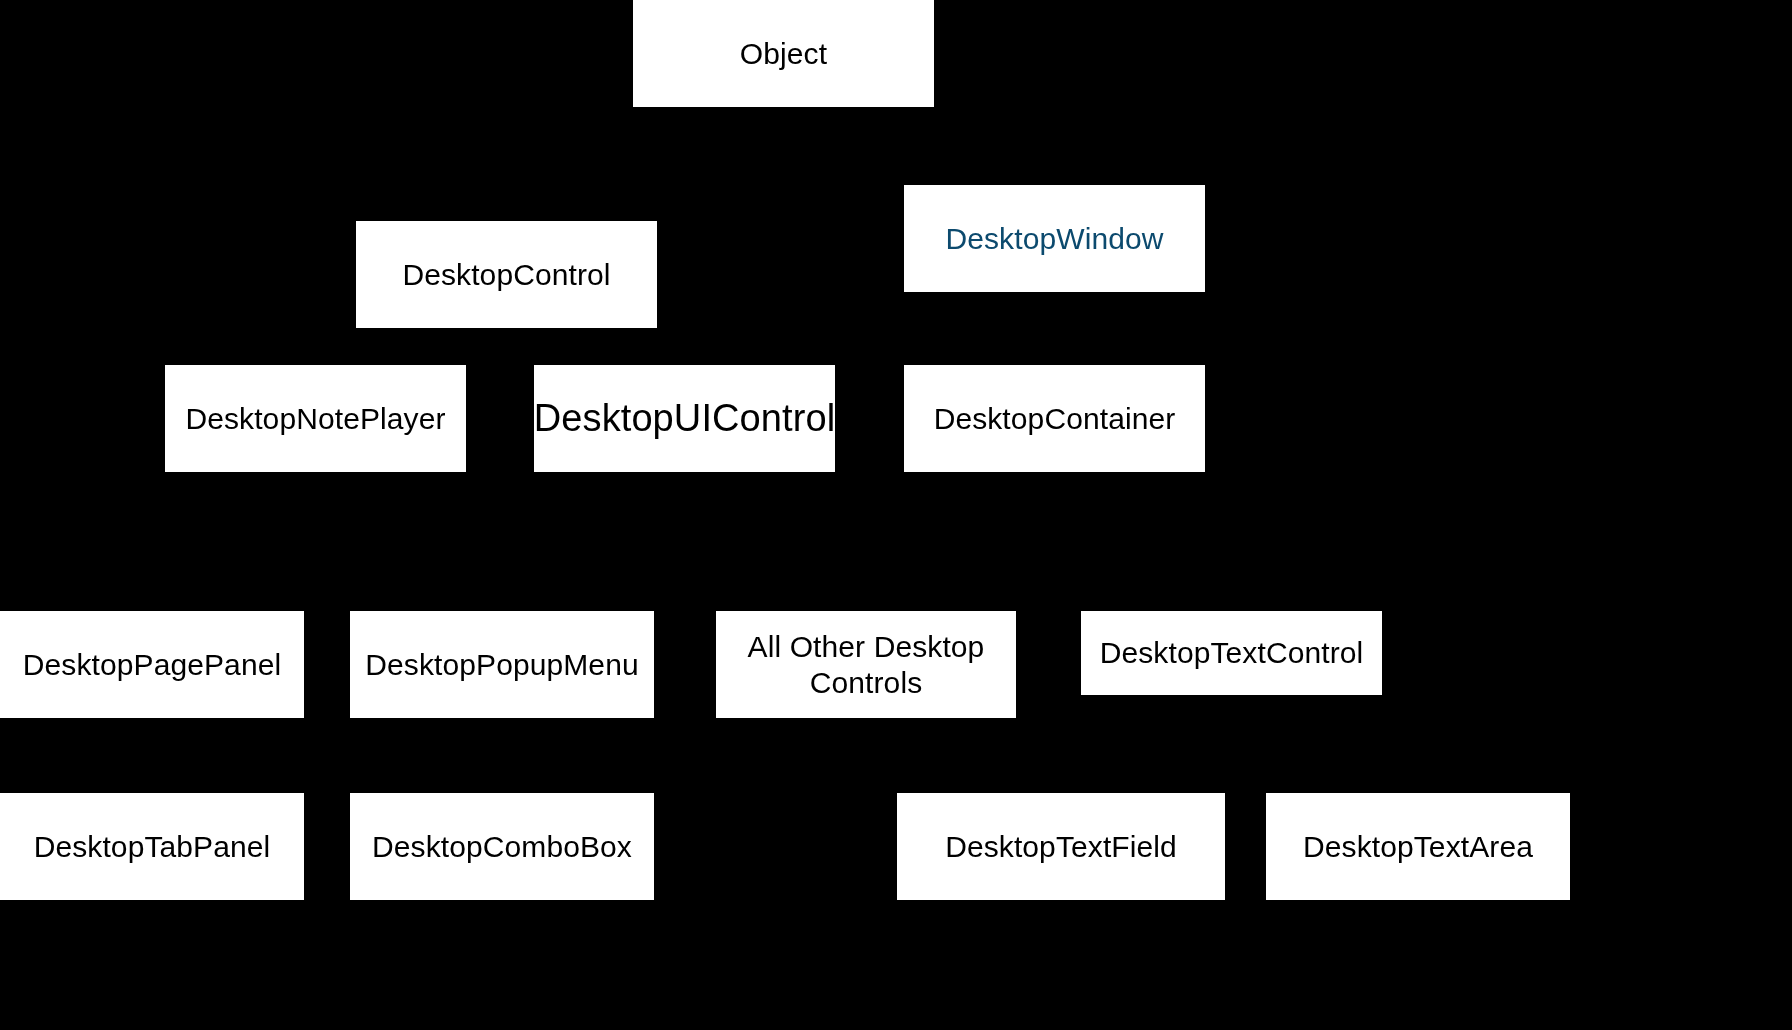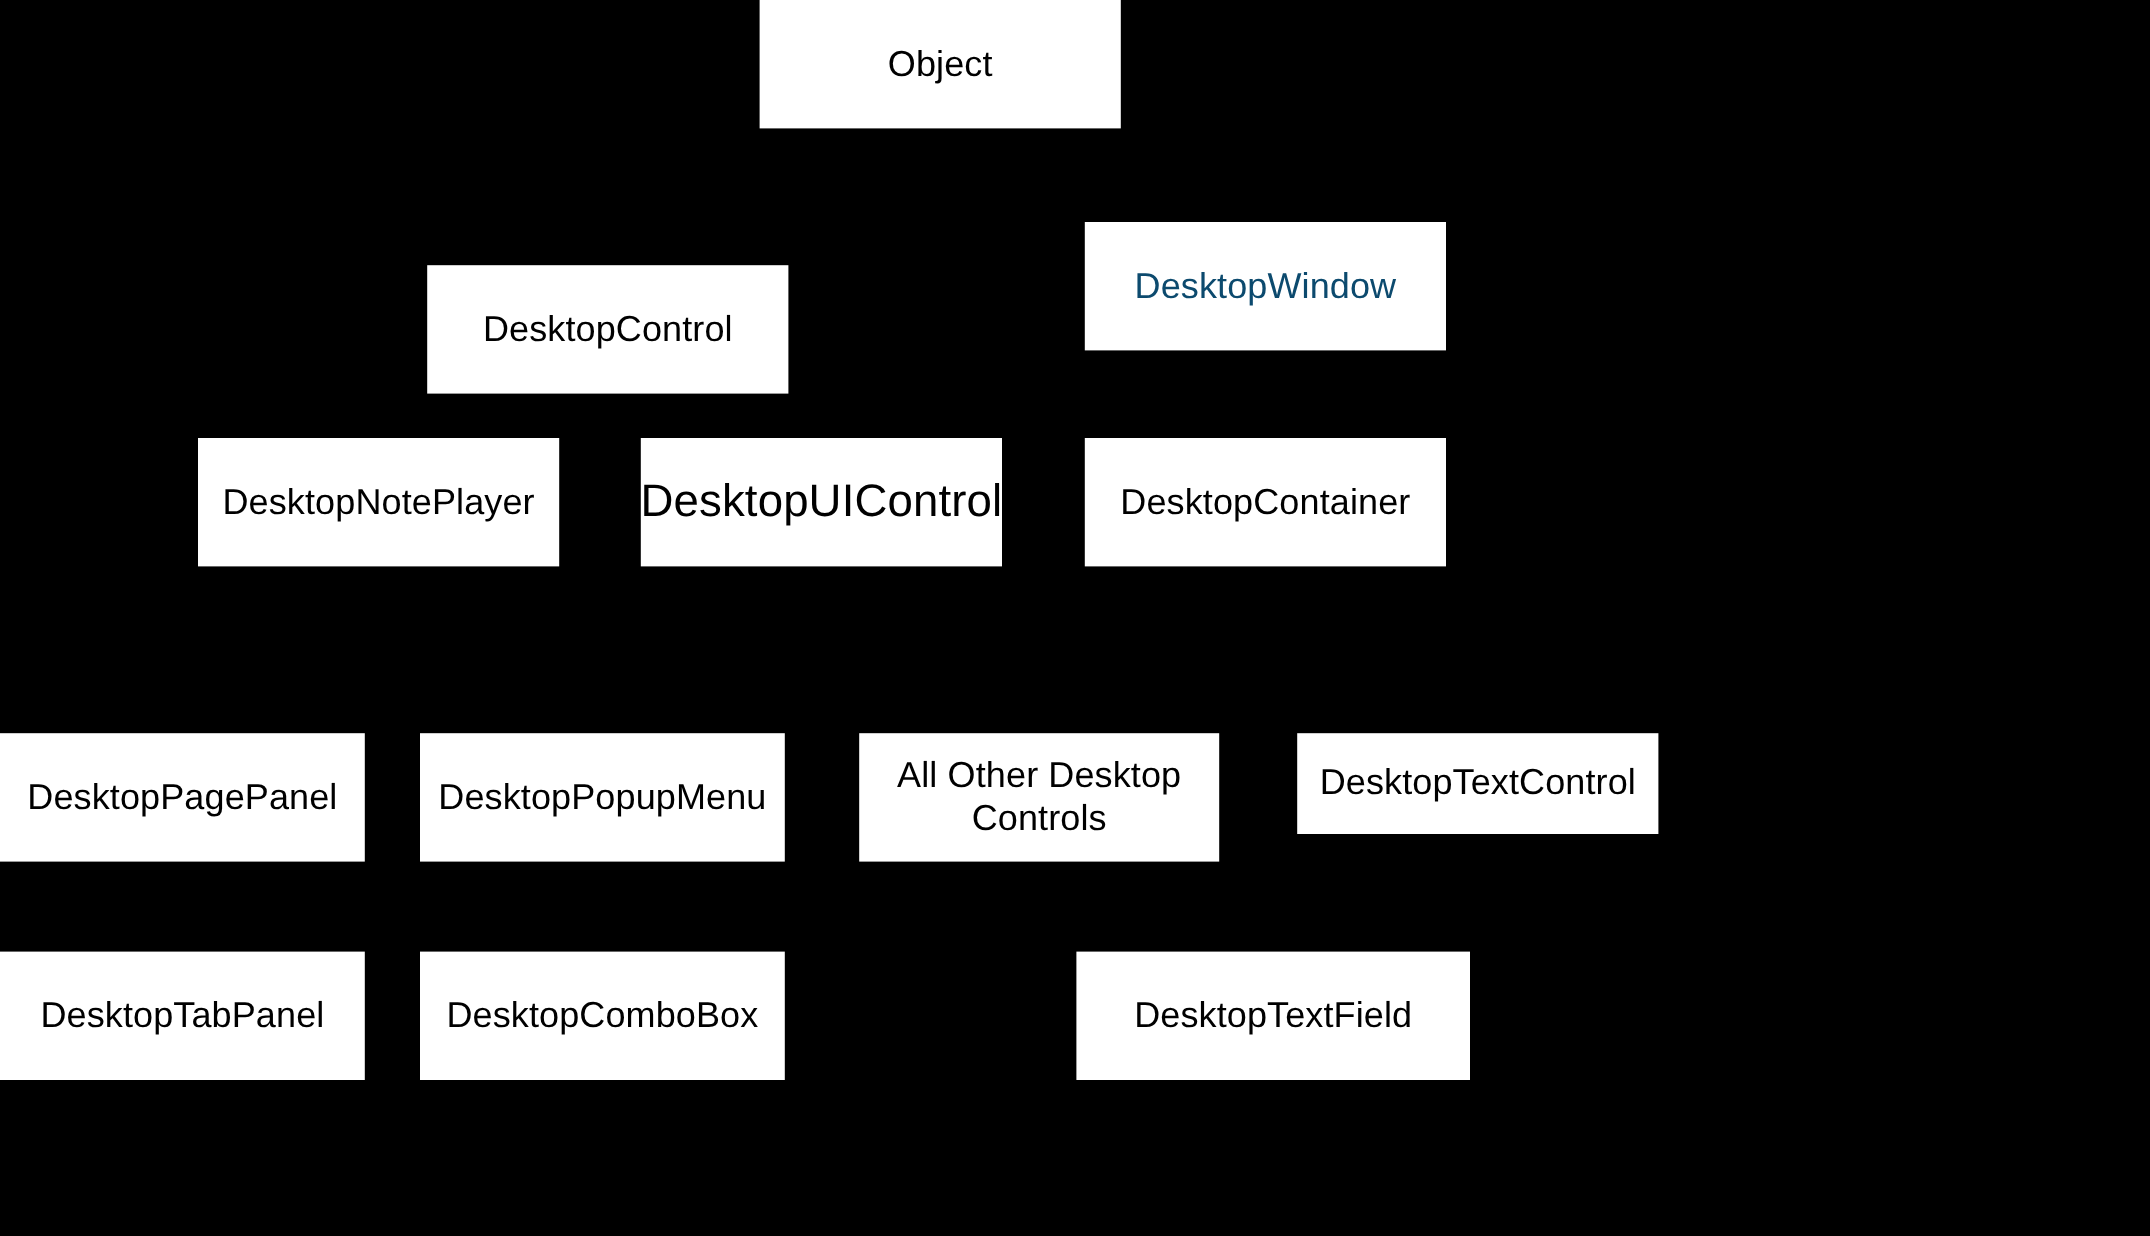--- a/index.html
+++ b/index.html
@@ -75,13 +75,16 @@
     </div>
     <div class="node-box" style="left: 0px; top: 793px; width: 304px; height: 107px; background: rgb(255, 255, 255); color: rgb(0, 0, 0); font-size: 30px;">
       <span class="node-label">DesktopTabPanel</span>
     </div>
     <div class="node-box" style="left: 350px; top: 793px; width: 304px; height: 107px; background: rgb(255, 255, 255); color: rgb(0, 0, 0); font-size: 30px;">
       <span class="node-label">DesktopComboBox</span>
     </div>
     <div class="node-box" style="left: 897px; top: 793px; width: 328px; height: 107px; background: rgb(255, 255, 255); color: rgb(0, 0, 0); font-size: 30px;">
       <span class="node-label">DesktopTextField</span>
     </div>
+    <div class="node-box" style="left: 1266px; top: 793px; width: 304px; height: 107px; background: rgb(255, 255, 255); color: rgb(0, 0, 0); font-size: 30px;">
+      <span class="node-label">DesktopTextArea</span>
+    </div>
   </div>
 
 </body></html>

